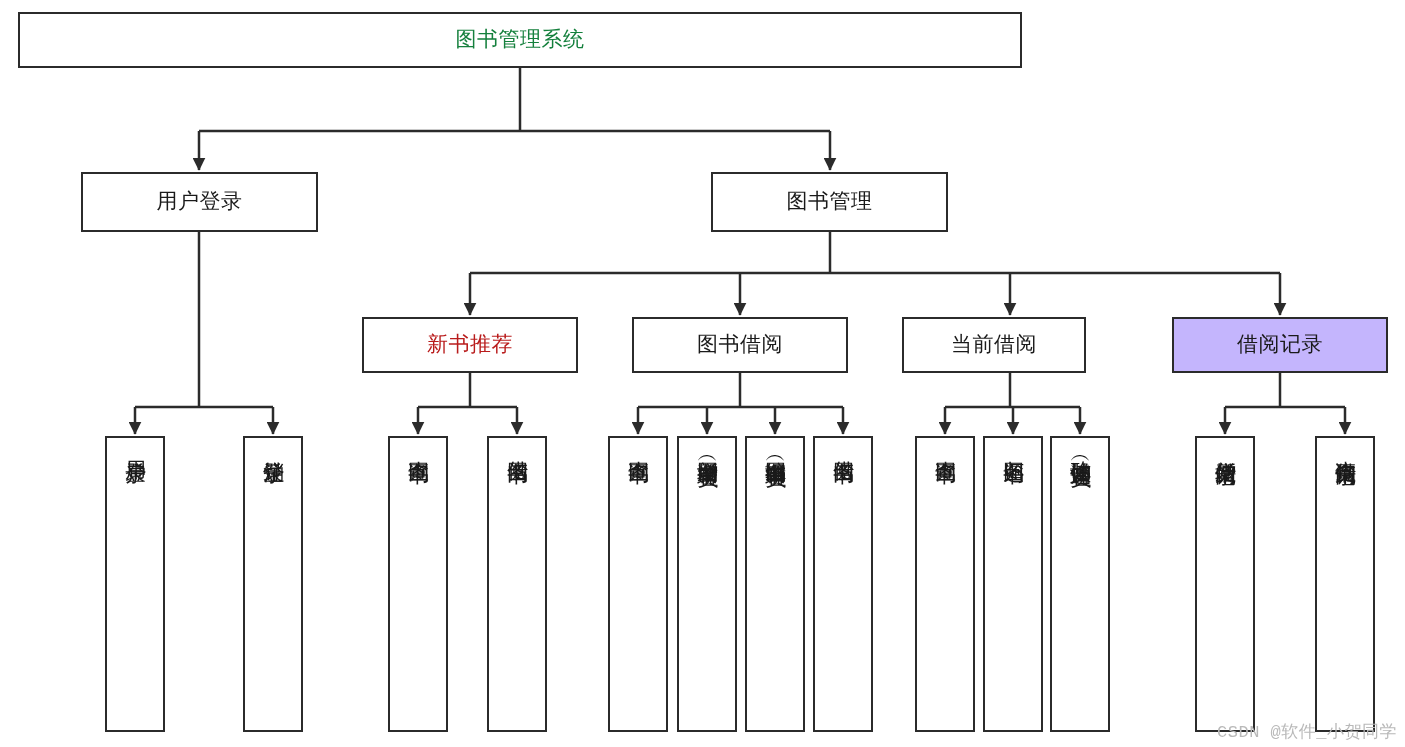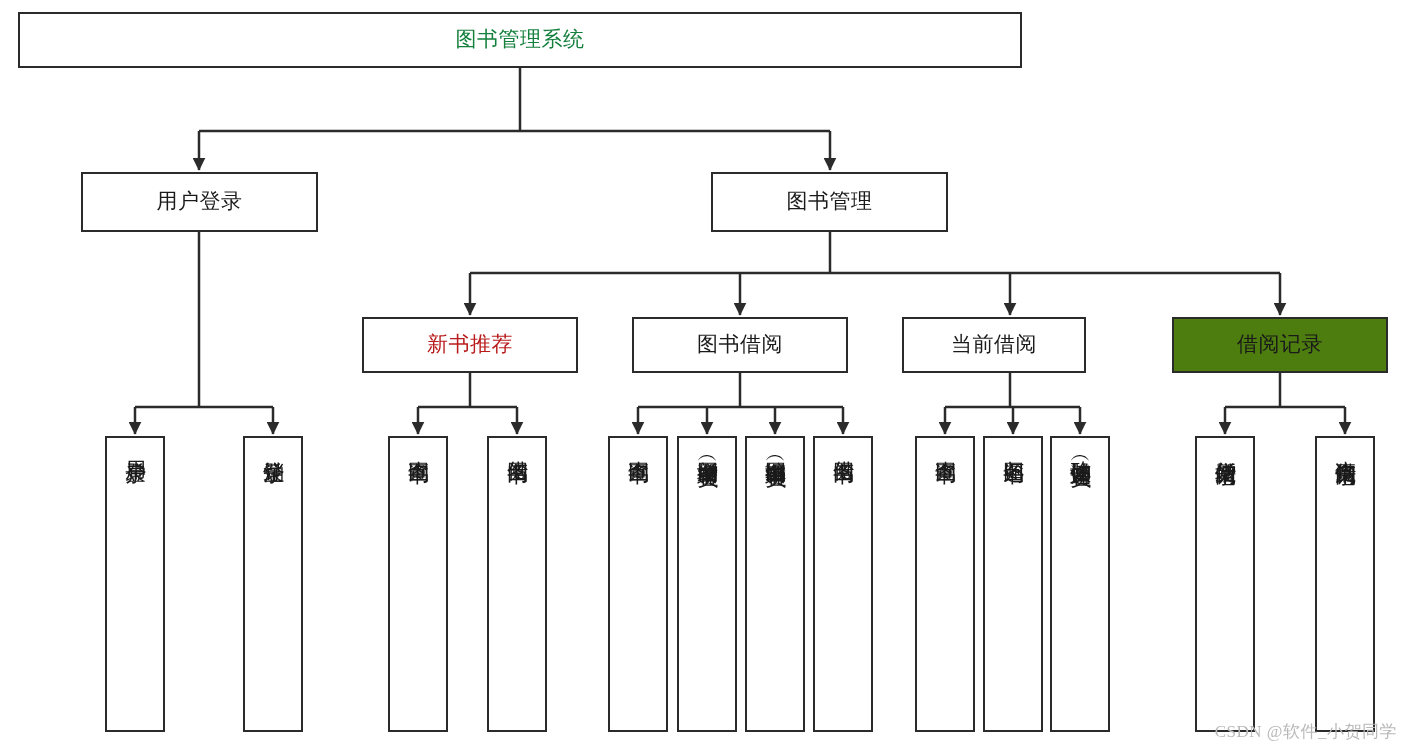--- a/index.html
+++ b/index.html
@@ -57,21 +57,21 @@
     white-space: nowrap;
     display: block;
   }
   #watermark {
     position: absolute;
     right: 8px;
     bottom: 4px;
     font-size: 17px;
     color: #b9b9b9;
     white-space: nowrap;
-    font-family: Liberation Serif, serif;
+    font-family: Liberation Mono, monospace;
     letter-spacing: 0.5px;
   }
 </style>
 </head>
 <body>
 
 <div id="diagram-root">
 
   <svg class="connectors" viewBox="0 0 1405 747" xmlns="http://www.w3.org/2000/svg">
     <defs>
@@ -136,21 +136,21 @@
 
   <div class="node node-h" style="left: 362px; top: 317px; width: 216px; height: 56px; border-color: rgb(43, 43, 43); background: rgb(255, 255, 255); color: #b91c1c;">
     <span class="label">新书推荐</span>
   </div>
   <div class="node node-h" style="left: 632px; top: 317px; width: 216px; height: 56px; border-color: rgb(43, 43, 43); background: rgb(255, 255, 255); color: rgb(26, 26, 26);">
     <span class="label">图书借阅</span>
   </div>
   <div class="node node-h" style="left: 902px; top: 317px; width: 184px; height: 56px; border-color: rgb(43, 43, 43); background: rgb(255, 255, 255); color: rgb(26, 26, 26);">
     <span class="label">当前借阅</span>
   </div>
-  <div class="node node-h" style="left: 1172px; top: 317px; width: 216px; height: 56px; border-color: rgb(43, 43, 43); background: #4d7c0f; color: rgb(26, 26, 26);">
+  <div class="node node-h" style="left: 1172px; top: 317px; width: 216px; height: 56px; border-color: rgb(43, 43, 43); background: #c4b5fd; color: rgb(26, 26, 26);">
     <span class="label">借阅记录</span>
   </div>
 
   <div class="node node-v" style="left: 105px; top: 436px; width: 60px; height: 296px; border-color: rgb(43, 43, 43); background: rgb(255, 255, 255); color: rgb(26, 26, 26);">
     <span class="label">用户登录</span>
   </div>
   <div class="node node-v" style="left: 243px; top: 436px; width: 60px; height: 296px; border-color: rgb(43, 43, 43); background: rgb(255, 255, 255); color: rgb(26, 26, 26);">
     <span class="label">注销登录</span>
   </div>
   <div class="node node-v" style="left: 388px; top: 436px; width: 60px; height: 296px; border-color: rgb(43, 43, 43); background: rgb(255, 255, 255); color: rgb(26, 26, 26);">

